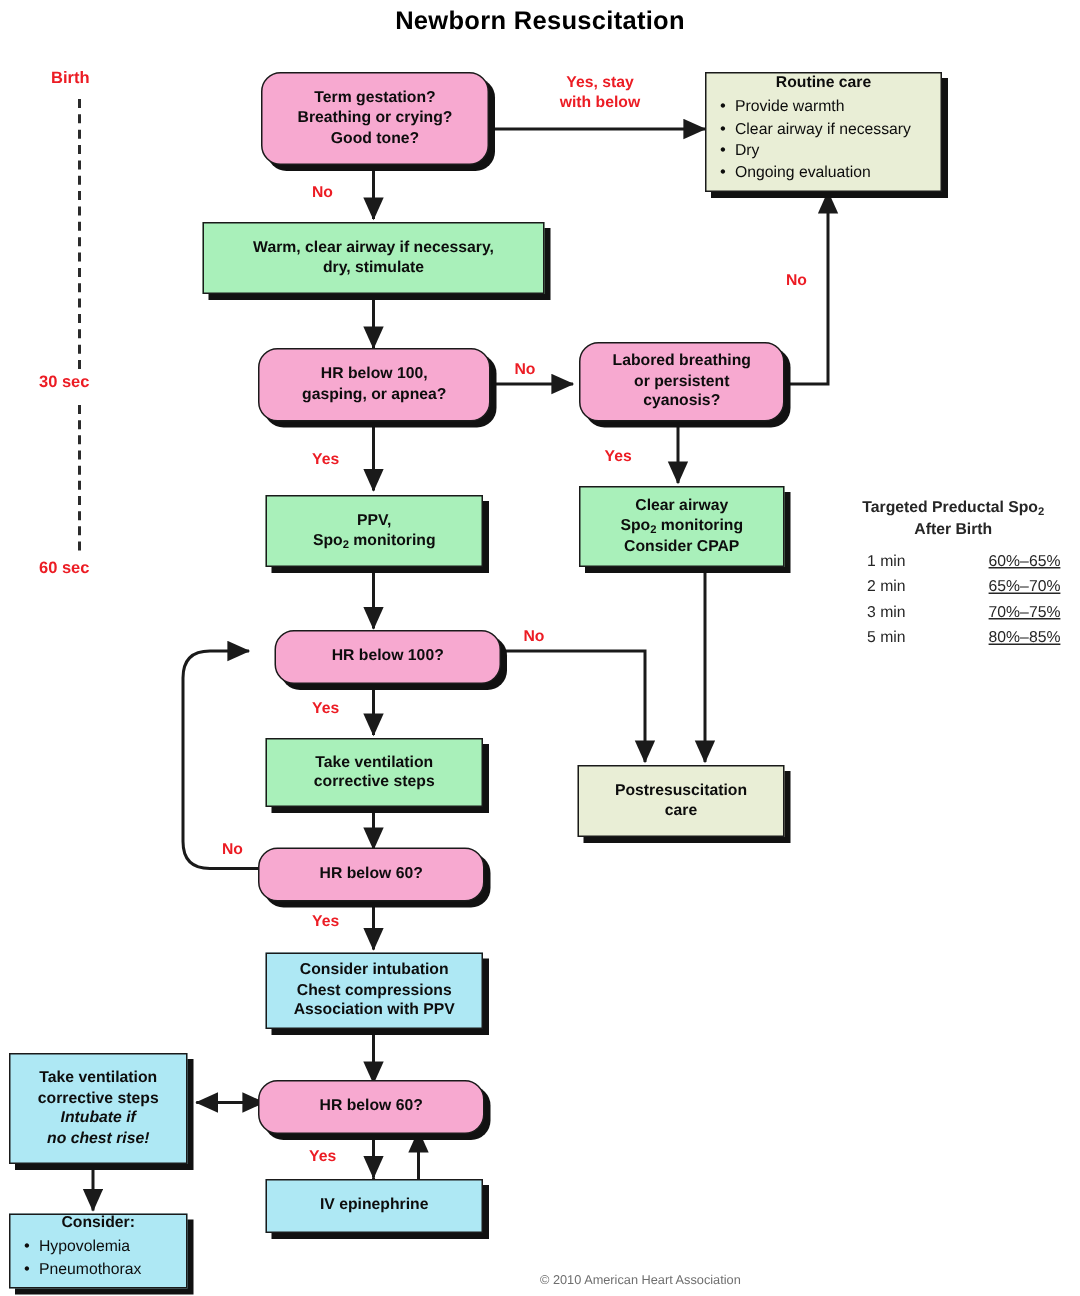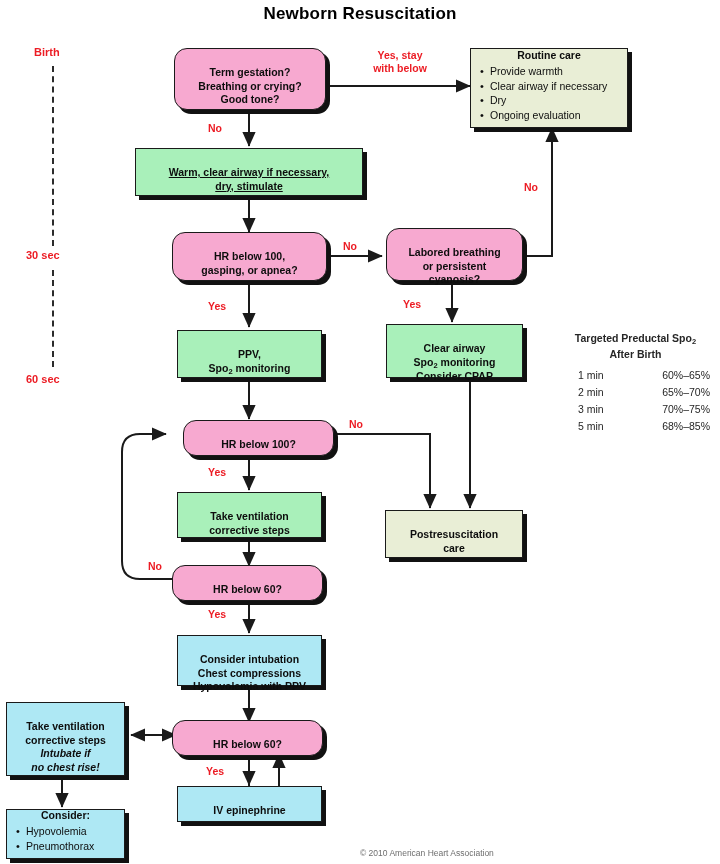--- a/index.html
+++ b/index.html
@@ -27,21 +27,21 @@
   }
   
   .node{
     position:absolute;
     box-sizing:border-box;
     border:1.6px solid #1a1a1a;
     box-shadow:4px 4px 0 0 #111111;
     display:flex;
     flex-direction:column;
     align-items:center;
-    justify-content:flex-start;
+    justify-content:center;
     text-align:center;
     font-size:10.5px;
     font-weight:bold;
     color:#0d0d0d;
     line-height:13.5px;
     padding:17px 4px;
   }
   .node.decision{
     background:#f7a9d0;
     border-radius:13px;
@@ -116,21 +116,21 @@
     line-height:14px;
     margin-bottom:5px;
   }
   .spo2 table{ border-collapse:collapse; width:152px; }
   .spo2 td{
     padding:2.5px 0;
     font-size:10.5px;
     white-space:nowrap;
   }
   .spo2 td.t{ text-align:left;  padding-left:20px; width:62px;}
-  .spo2 td.v{ text-align:right;  padding-left:16px;}
+  .spo2 td.v{ text-align:center;  padding-left:16px;text-decoration:underline;}
   sub{ font-size:7.5px; vertical-align:baseline; position:relative; top:2px; }
   
   #wires{
     position:absolute;
     left:0; top:0;
     width:720px; height:864px;
     pointer-events:none;
   }
   
   .copy{
@@ -214,21 +214,21 @@
   <div class="node cream bullets" style="left:470px; top:48px; width:158px; height:80px;">
     <div class="hd">Routine care</div>
     <ul>
       <li>Provide warmth</li>
       <li>Clear airway if necessary</li>
       <li>Dry</li>
       <li>Ongoing evaluation</li>
     </ul>
   </div>
 
-  <div class="node action" style="left:135px; top:148px; width:228px; height:48px;text-decoration:underline;">
+  <div class="node action" style="left:135px; top:148px; width:228px; height:48px;">
     <span class="ln">Warm, clear airway if necessary,</span>
     <span class="ln">dry, stimulate</span>
   </div>
 
   <div class="node decision" style="left:172px; top:232px; width:155px; height:49px;">
     <span class="ln">HR below 100,</span>
     <span class="ln">gasping, or apnea?</span>
   </div>
 
   <div class="node decision" style="left:386px; top:228px; width:137px; height:53px;">
@@ -262,21 +262,21 @@
   </div>
 
   <div class="node cream" style="left:385px; top:510px; width:138px; height:48px;">
     <span class="ln">Postresuscitation</span>
     <span class="ln">care</span>
   </div>
 
   <div class="node cyan" style="left:177px; top:635px; width:145px; height:51px;">
     <span class="ln">Consider intubation</span>
     <span class="ln">Chest compressions</span>
-    <span class="ln">Hypovolemia with PPV</span>
+    <span class="ln">Association with PPV</span>
   </div>
 
   <div class="node decision" style="left:172px; top:720px; width:151px; height:30px;">
     <span class="ln">HR below 60?</span>
   </div>
 
   <div class="node cyan" style="left:177px; top:786px; width:145px; height:30px;">
     <span class="ln">IV epinephrine</span>
   </div>
 
@@ -324,21 +324,21 @@
         <tr>
           <td class="t">2 min</td>
           <td class="v">65%–70%</td>
         </tr>
         <tr>
           <td class="t">3 min</td>
           <td class="v">70%–75%</td>
         </tr>
         <tr>
           <td class="t">5 min</td>
-          <td class="v">68%–85%</td>
+          <td class="v">80%–85%</td>
         </tr>
       </tbody>
     </table>
   </div>
 
   <div class="copy" style="left:360px; top:848px;">© 2010 American Heart Association</div>
 
 </div>
 
 </body></html>

